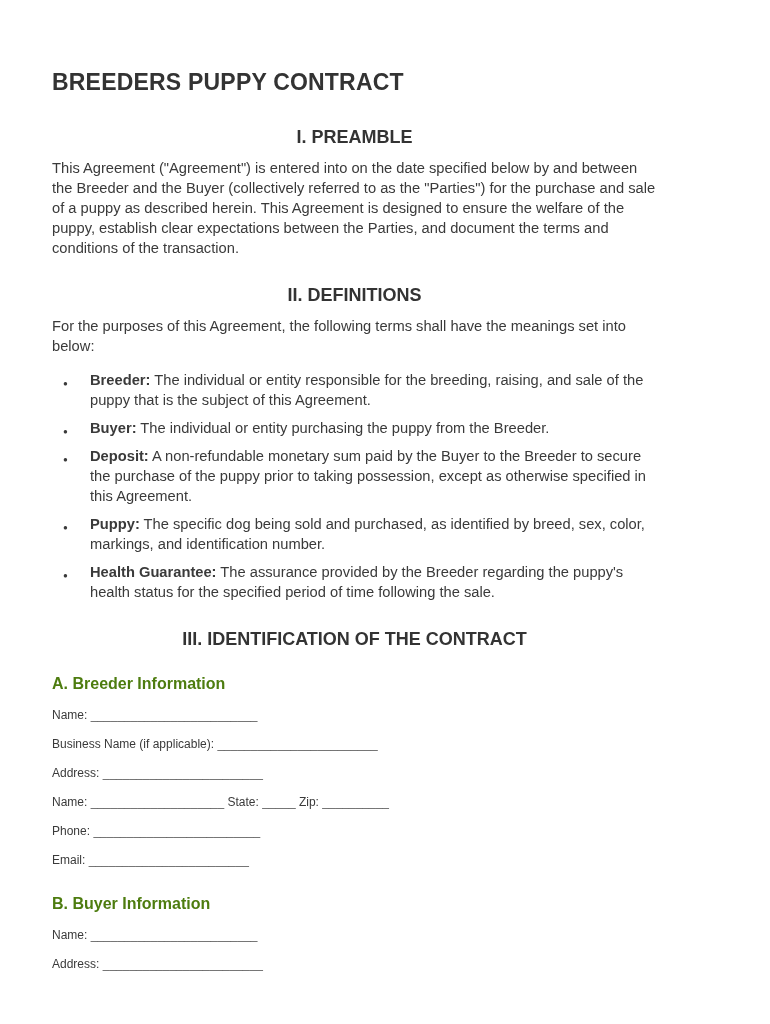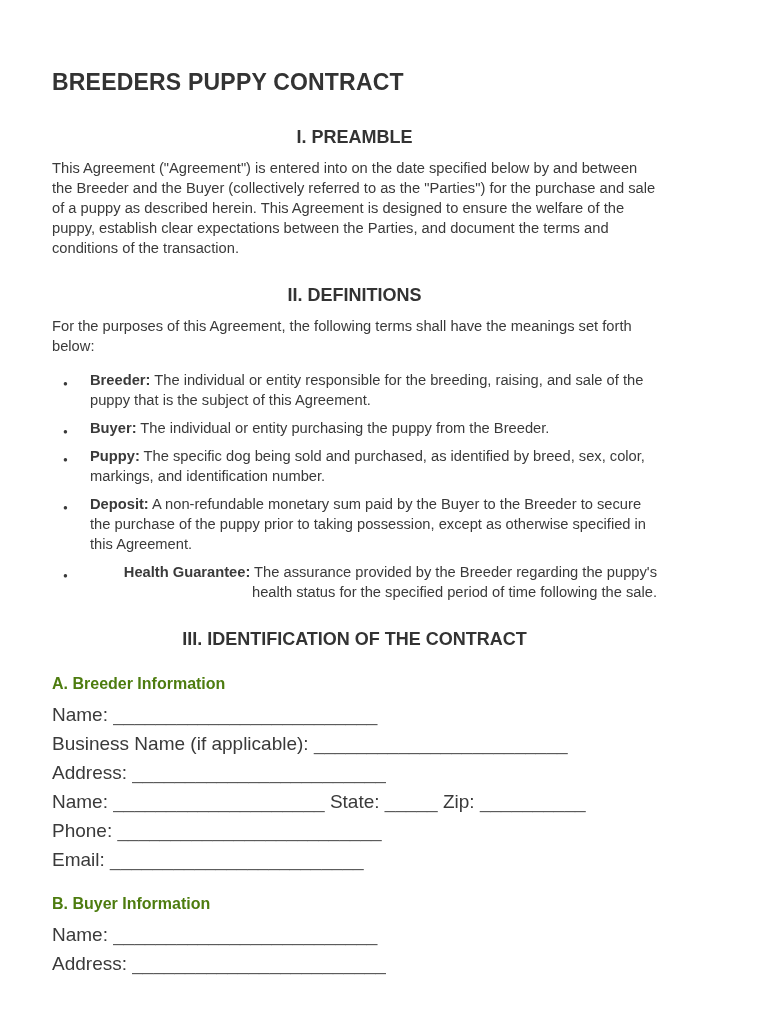--- a/index.html
+++ b/index.html
@@ -51,58 +51,58 @@
     padding: 0;
     list-style: none;
   }
   ul.defs li {
     position: relative;
     font-size: 14.7px;
     line-height: 20px;
     padding-left: 38px;
     margin: 8px 0 8px 0;
   }
-  ul.defs li:last-child { margin-bottom: 0; text-align: right; }
+  ul.defs li:last-child { margin-bottom: 0; }
   ul.defs li::before {
     content: "\25CF";
     position: absolute;
     left: 11px;
     top: 4px;
     font-size: 8px;
     color: #3a3a3a;
   }
   .term { font-weight: bold; }
   .fields p.field-row {
-    font-size: 19px;
+    font-size: 12px;
     line-height: 20px;
     margin: 4px 0 9px 0;
     white-space: nowrap;
   }
   .fields .blank {
     color: #5c5c5c;
     letter-spacing: 0;
   }
 </style>
 </head>
 <body>
 
 <div class="page">
 
   <h1>BREEDERS PUPPY CONTRACT</h1>
 
   <h2>I. PREAMBLE</h2>
   <p class="body">This Agreement ("Agreement") is entered into on the date specified below by and between the Breeder and the Buyer (collectively referred to as the "Parties") for the purchase and sale of a puppy as described herein. This Agreement is designed to ensure the welfare of the puppy, establish clear expectations between the Parties, and document the terms and conditions of the transaction.</p>
 
   <h2>II. DEFINITIONS</h2>
-  <p class="body">For the purposes of this Agreement, the following terms shall have the meanings set forth below:</p>
+  <p class="body">For the purposes of this Agreement, the following terms shall have the meanings set into below:</p>
   <ul class="defs" id="defs-list">
       <li><span class="term">Breeder:</span> The individual or entity responsible for the breeding, raising, and sale of the puppy that is the subject of this Agreement.</li>
       <li><span class="term">Buyer:</span> The individual or entity purchasing the puppy from the Breeder.</li>
+      <li><span class="term">Deposit:</span> A non-refundable monetary sum paid by the Buyer to the Breeder to secure the purchase of the puppy prior to taking possession, except as otherwise specified in this Agreement.</li>
       <li><span class="term">Puppy:</span> The specific dog being sold and purchased, as identified by breed, sex, color, markings, and identification number.</li>
-      <li><span class="term">Deposit:</span> A non-refundable monetary sum paid by the Buyer to the Breeder to secure the purchase of the puppy prior to taking possession, except as otherwise specified in this Agreement.</li>
       <li><span class="term">Health Guarantee:</span> The assurance provided by the Breeder regarding the puppy's health status for the specified period of time following the sale.</li>
     </ul>
 
   <h2>III. IDENTIFICATION OF THE CONTRACT</h2>
 
   <h3>A. Breeder Information</h3>
   <div class="fields" id="breeder-fields">
       <p class="field-row"><span class="label">Name:</span> <span class="blank">_________________________</span></p>
       <p class="field-row"><span class="label">Business Name (if applicable):</span> <span class="blank">________________________</span></p>
       <p class="field-row"><span class="label">Address:</span> <span class="blank">________________________</span></p>

